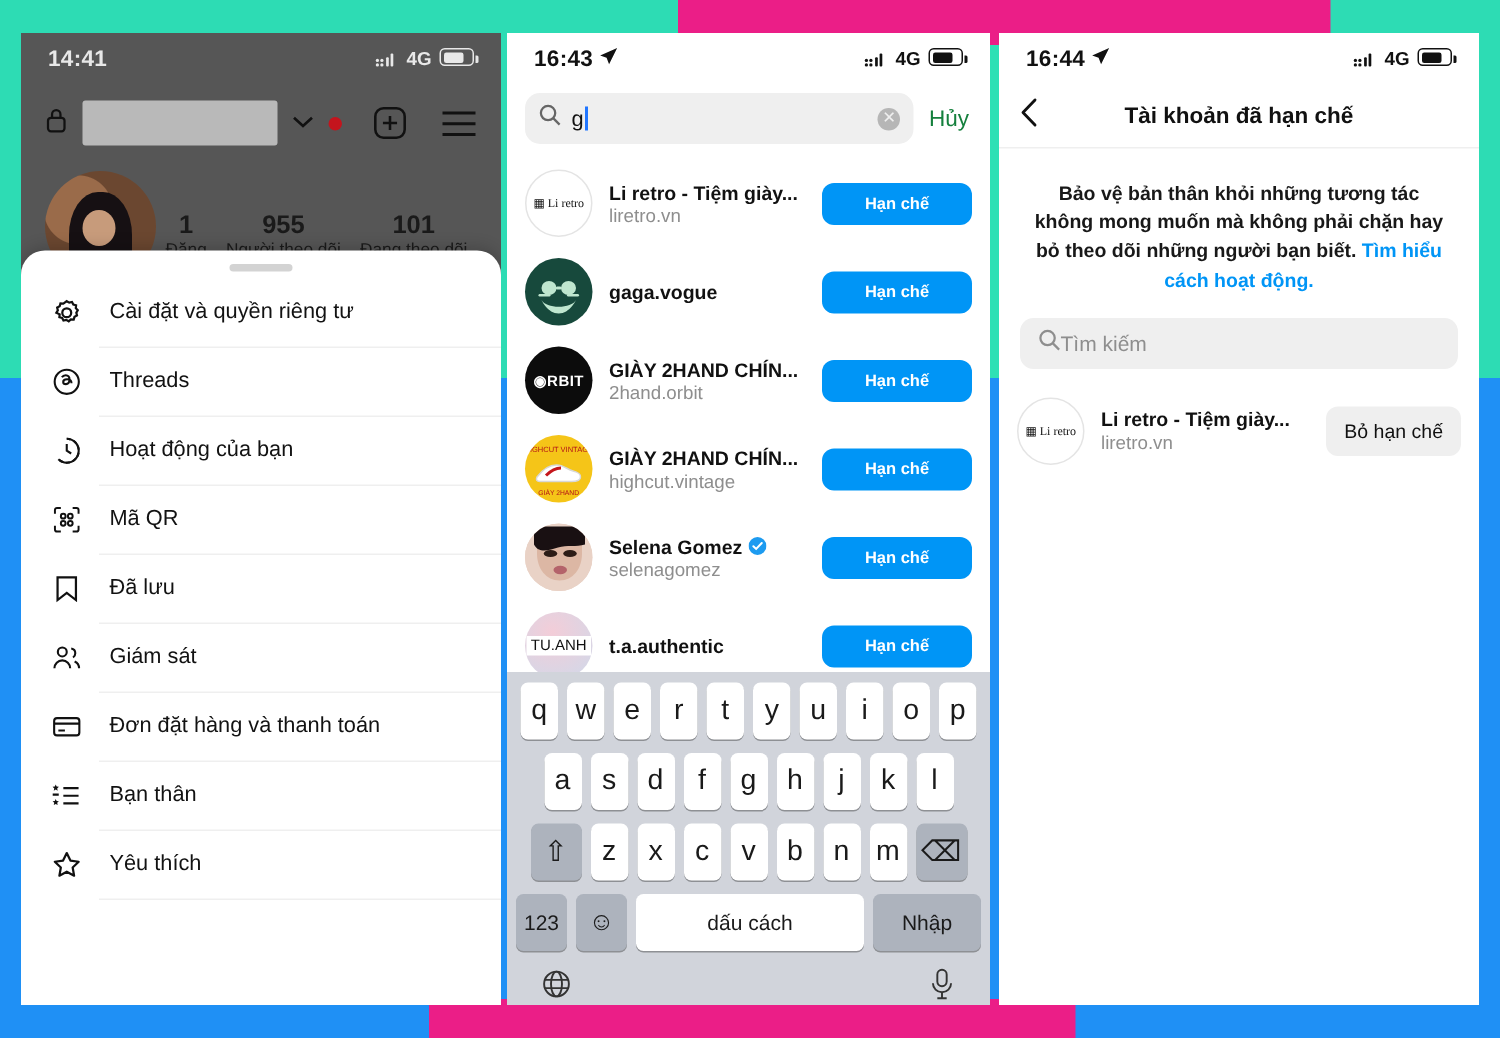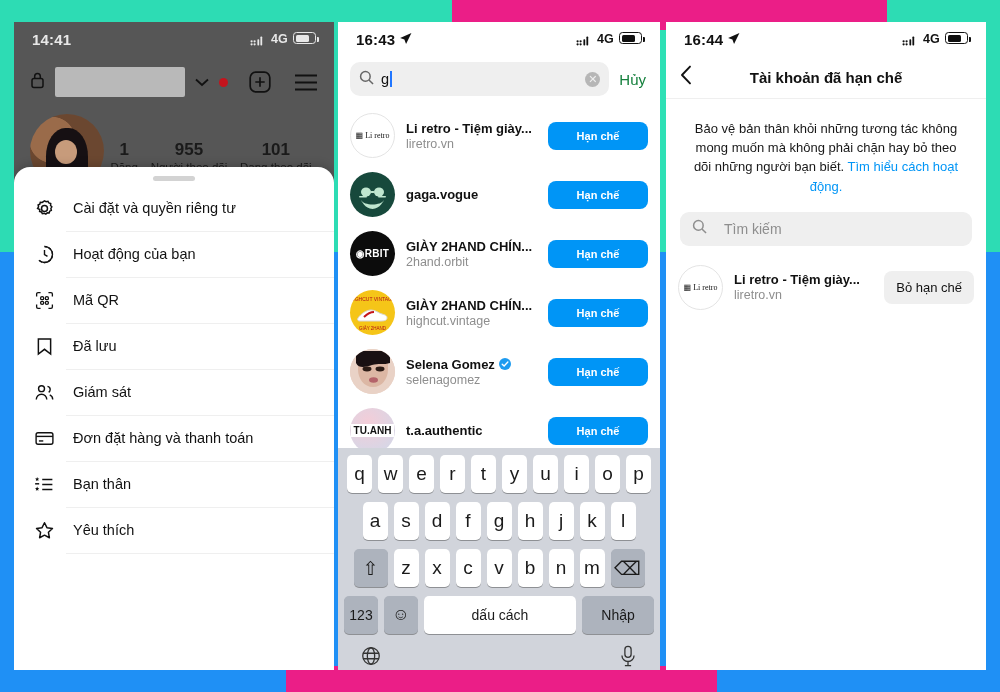--- a/index.html
+++ b/index.html
@@ -147,24 +147,25 @@
   .krow.r2 { padding:0 14px; }
   .krow.r3 { gap:6px; }
   .kbottom { display:flex; justify-content:space-between; align-items:center; padding:2px 22px 0 22px; }
 
   
   .p3-navbar { height:42px; display:flex; align-items:center; padding:0 14px; position:relative; }
   .p3-title { position:absolute; left:0; right:0; text-align:center; font-size:15px; font-weight:bold; color:#111; }
   .p3-desc {
     padding:20px 22px 16px 22px; text-align:center; font-size:13px; line-height:1.48; color:#181818;
     border-top:1px solid #efefef;
+    font-weight:bold;
   }
   .p3-desc a { color:#0095f6; text-decoration:none; }
   .p3-searchwrap { padding:0 14px 12px 14px; }
-  .p3-searchbox { height:34px; background:#efefef; border-radius:9px; display:flex; align-items:center; gap:17px; padding:12px 12px; }
+  .p3-searchbox { height:34px; background:#efefef; border-radius:9px; display:flex; align-items:center; gap:0; padding:12px 12px; }
   .p3-searchbox .ph { font-size:14px; color:#8e8e8e; }
   .btn-grey {
     background:#efefef; color:#111; border:none; border-radius:8px;
     font-size:13px; font-weight:normal; padding:9px 12px; flex:none; font-family:inherit;
   }
 </style>
 </head>
 <body>
 
 <div class="bg-blue-lower"></div>
@@ -253,20 +254,29 @@
       <div class="menu-item">
         <span class="menu-icon">
           <svg width="21" height="21" viewBox="0 0 24 24" fill="none" stroke="#111" stroke-width="1.7">
             <path d="M12 3.2l1.9 1.1 2.1-.5 1 1.9 2.1.6-.2 2.2 1.5 1.6-1.1 1.9.5 2.1-1.9 1-.6 2.1-2.2-.2-1.6 1.5-1.9-1.1-2.1.5-1-1.9-2.1-.6.2-2.2L4.1 12l1.1-1.9-.5-2.1 1.9-1 .6-2.1 2.2.2z"></path>
             <circle cx="12" cy="12" r="3.4"></circle>
           </svg>
         </span>
         <span class="mlabel">Cài đặt và quyền riêng tư</span>
       </div>
 
+      <div class="menu-item">
+        <span class="menu-icon">
+          <svg width="21" height="21" viewBox="0 0 24 24" fill="none" stroke="#111" stroke-width="1.6">
+            <circle cx="12" cy="12" r="9.2"></circle>
+            <path d="M15.6 13.1c0-2-1.6-3-3.4-3-1.6 0-2.9.8-2.9 2 0 1.1 1 1.7 2.1 1.7 1.6 0 2.6-1.2 2.7-3.3.1-2.1-1-3.5-2.9-3.5-1.3 0-2.3.6-2.9 1.6"></path>
+          </svg>
+        </span>
+        <span class="mlabel">Threads</span>
+      </div>
 
       <div class="menu-item">
         <span class="menu-icon">
           <svg width="21" height="21" viewBox="0 0 24 24" fill="none" stroke="#111" stroke-width="1.6">
             <path d="M12 2.9a9.1 9.1 0 1 1-6.9 15" stroke-dasharray="3 2.2"></path>
             <path d="M12 2.9a9.1 9.1 0 0 1 9.1 9.1 9.1 9.1 0 0 1-9.1 9.1 9.1 9.1 0 0 1-6.4-2.6"></path>
             <path d="M12 6.8V12l3.4 2.1"></path>
           </svg>
         </span>
         <span class="mlabel">Hoạt động của bạn</span>
@@ -473,21 +483,21 @@
             </svg>
         </span>
       </div>
       <div class="rsub">selenagomez</div>
     </div>
     <button class="btn-blue">Hạn chế</button>
   </div>
 
   <div class="result-row">
     <div class="av" style="background:radial-gradient(circle at 40% 30%,#f3cdd8,#cfd9ea);">
-      <span style="font-weight:bold;font-size:10px;color:#111;background:#fff;padding:1px 3px;">TU.ANH</span>
+      <span style="font-weight:normal;font-size:10px;color:#111;background:#fff;padding:1px 3px;">TU.ANH</span>
     </div>
     <div class="rinfo">
       <div class="rname">
           <span>t.a.authentic</span>
         </div>
     </div>
     <button class="btn-blue">Hạn chế</button>
   </div>
 
   <div class="keyboard">

